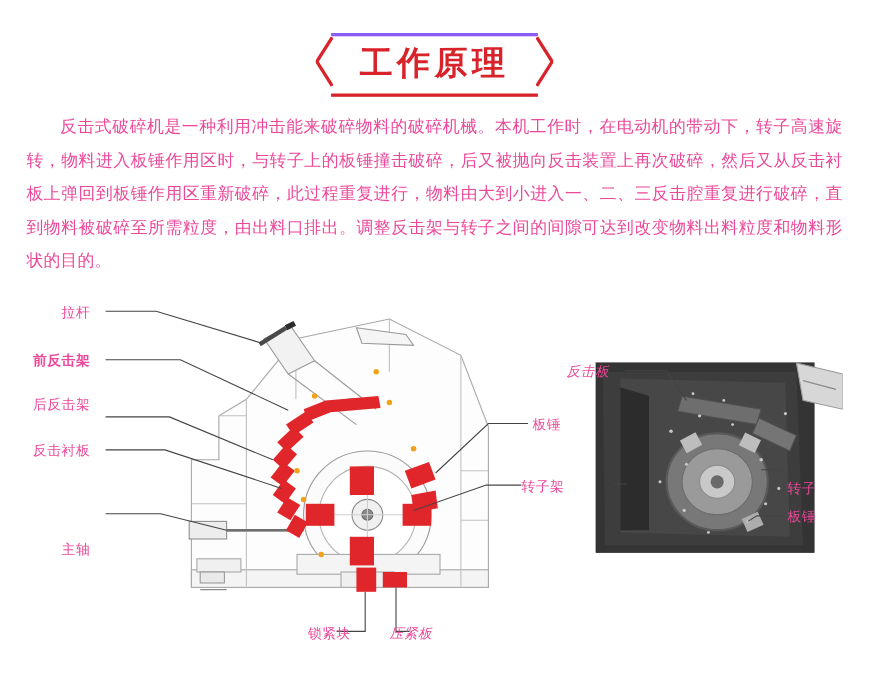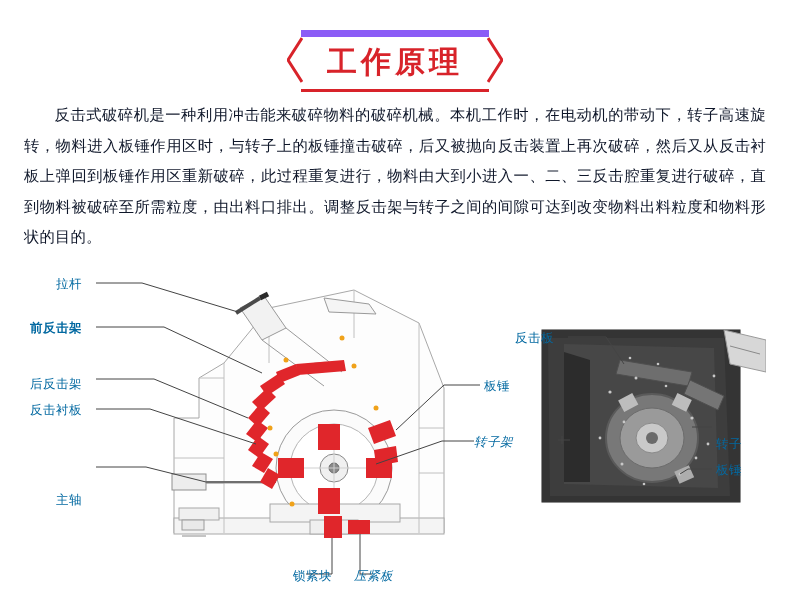--- a/index.html
+++ b/index.html
@@ -28,21 +28,21 @@
     left: 0;
     width: 790px;
     display: flex;
     justify-content: center;
     align-items: center;
   }
   .title-banner {
     position: relative;
     display: inline-block;
     padding: 6px 26px 8px 26px;
-    border-top: 7px solid #8b5cf6;
+    border-top: 3px solid #8b5cf6;
     border-bottom: 3px solid #d8232a;
   }
   .title-banner .txt {
     font-size: 30px;
     font-weight: bold;
     letter-spacing: 4px;
     color: #d8232a;
     line-height: 1.25;
     white-space: nowrap;
   }
@@ -57,41 +57,41 @@
   .chev.right { right: -14px; }
 
   
   .para {
     position: absolute;
     top: 100px;
     left: 24px;
     width: 742px;
     font-size: 15.3px;
     line-height: 2.0;
-    color: #0f172a;
+    color: #ec4899;
     text-align: justify;
     text-indent: 2em;
     letter-spacing: 0.2px;
   }
 
   
   .diagram {
     position: absolute;
     top: 268px;
     left: 24px;
     width: 742px;
     height: 330px;
   }
   .diagram svg {
     display: block;
   }
   .dlabel {
     position: absolute;
     font-size: 12.5px;
-    color: #0369a1;
+    color: #ec4899;
     white-space: nowrap;
     letter-spacing: 0.5px;
     font-weight: 500;
   }
 </style>
 </head>
 <body>
 
 <div class="page">
 
@@ -265,28 +265,28 @@
       </g>
 
       <g stroke="#444" stroke-width="1">
         <path d="M534 172 L546 172"></path>
         <path d="M538 168 L538 176"></path>
       </g>
     </svg>
 
     <div class="dlabel" style="left:32px; top:8px;">拉杆</div>
     <div class="dlabel" style="left:6px; top:52px;font-weight:bold;">前反击架</div>
-    <div class="dlabel" style="left:6px; top:108px;text-align:right;">后反击架</div>
+    <div class="dlabel" style="left:6px; top:92px;text-align:right;">后反击架</div>
     <div class="dlabel" style="left:6px; top:134px;text-align:center;">反击衬板</div>
     <div class="dlabel" style="left:32px; top:192px;margin-top:32px;">主轴</div>
 
-    <div class="dlabel" style="left:269px; top:300px;">锁紧块</div>
+    <div class="dlabel" style="left:256px; top:300px;">锁紧块</div>
     <div class="dlabel" style="left:330px; top:300px;font-style:italic;">压紧板</div>
 
     <div class="dlabel" style="left:460px; top:110px;">板锤</div>
-    <div class="dlabel" style="left:450px; top:166px;font-style:italic;">转子架</div>
-
-    <div class="dlabel" style="left:491px; top:62px;">反击板</div>
+    <div class="dlabel" style="left:450px; top:166px;">转子架</div>
+
+    <div class="dlabel" style="left:491px; top:62px;font-style:italic;">反击板</div>
     <div class="dlabel" style="left:692px; top:152px;margin-top:16px;">转子</div>
     <div class="dlabel" style="left:692px; top:194px;">板锤</div>
   </div>
 
 </div>
 
 </body></html>

